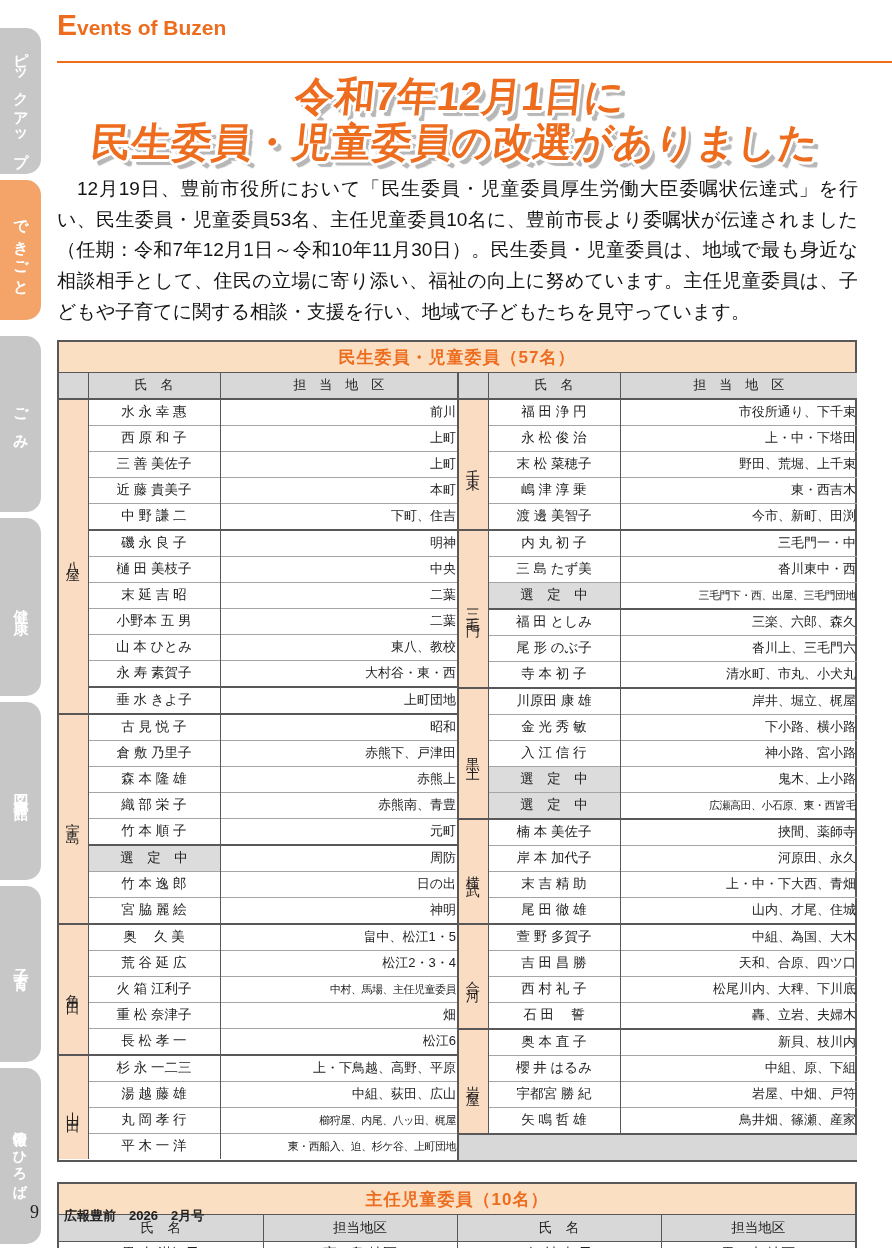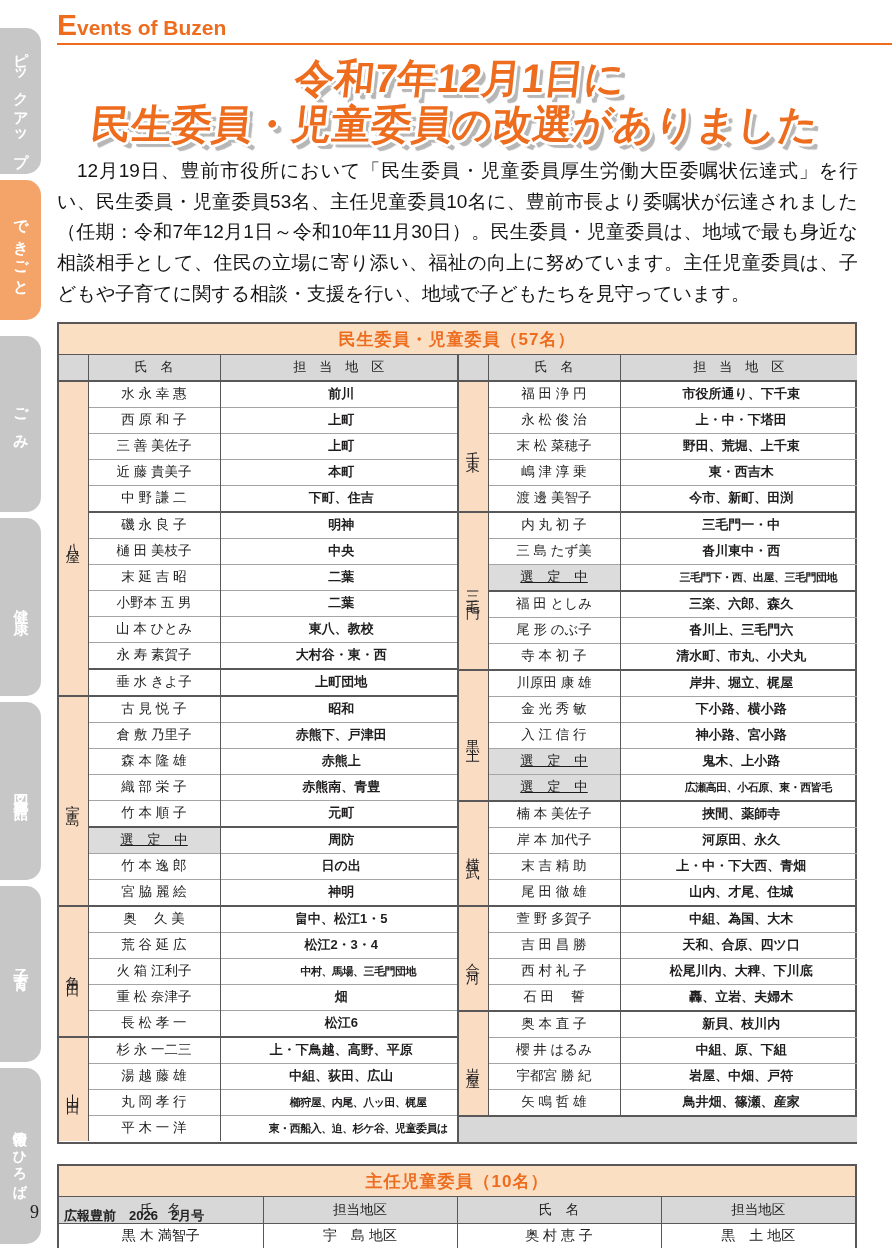--- a/index.html
+++ b/index.html
@@ -22,21 +22,21 @@
   .tab:nth-of-type(2){top:180px;height:140px;}
   .tab:nth-of-type(3){top:336px;height:176px;letter-spacing:10px;}
   .tab:nth-of-type(4){top:518px;height:178px;letter-spacing:10px;}
   .tab:nth-of-type(5){top:702px;height:178px;letter-spacing:6px;}
   .tab:nth-of-type(6){top:886px;height:176px;letter-spacing:6px;}
   .tab:nth-of-type(7){top:1068px;height:176px;letter-spacing:1px;font-size:14px;}
   
   .main{position:absolute;left:57px;top:0;width:801px;}
   .eyebrow{
     margin-top:8px;color:#ed6c1e;font-size:21px;font-weight:bold;
-    border-bottom:2px solid #ed6c1e;width:835px;padding-bottom:2px;line-height:1.1;
+    border-bottom:2px solid #ed6c1e;width:835px;padding-bottom:20px;line-height:1.1;
   }
   .eyebrow::first-letter{font-size:30px;}
   .doc-title{
     margin:10px 0 2px 0;text-align:center;color:#ed6c1e;font-weight:900;
     font-size:40px;line-height:1.16;transform:skewX(-6deg);
     text-shadow:
       -2px -2px 0 #fff, 2px -2px 0 #fff, -2px 2px 0 #fff, 2px 2px 0 #fff,
       0 -3px 0 #fff, 0 3px 0 #fff, -3px 0 0 #fff, 3px 0 0 #fff,
       5px 5px 0 #b7b7b8, 6px 6px 1px #b7b7b8;
     letter-spacing:0px;white-space:nowrap;
@@ -69,22 +69,22 @@
   .half th:first-child{border-left:none;}
   .half td{height:23px;font-size:13.5px;border-top:1px solid #a5a5a6;}
   .half tr.group-start td{border-top:2px solid #595757;}
   .half tr.thick td{border-top:2px solid #595757;}
   td.area{
     background:#fadcc3;text-align:center;vertical-align:middle;
     writing-mode:vertical-rl;text-orientation:upright;letter-spacing:8px;
     font-size:14px;border-right:1px solid #595757;padding-top:4px;
   }
   td.name{text-align:center;border-left:1px solid #f9a8d4;border-right:1px solid #595757;}
-  td.name.pending{background:#dcdcdd;text-decoration:underline;}
-  td.district{text-align:center;padding-left:6px;font-size:13px;white-space:nowrap;overflow:hidden;font-weight:bold;}
+  td.name.pending{background:#dcdcdd;}
+  td.district{text-align:right;padding-left:6px;font-size:13px;white-space:nowrap;overflow:hidden;}
   td.district.tight{font-size:11px;letter-spacing:-0.5px;padding-left:40px;}
   td.filler{background:#d8d8d9;border-top:2px solid #595757;}
   
   .chief{margin-top:20px;}
   .chief table{width:796px;}
   .chief col.cn{width:204px;} .chief col.cd{width:194px;}
   .chief th{
     background:#d8d8d9;font-weight:normal;font-size:13.5px;height:24px;
     border:1px solid #595757;border-top:none;
   }
@@ -222,21 +222,21 @@
                 <td class="area" rowspan="5">角田</td>
                 <td class="name">奥　 久 美</td>
                 <td class="district">畠中、松江1・5</td>
               </tr>
               <tr>
                 <td class="name">荒 谷 延 広</td>
                 <td class="district">松江2・3・4</td>
               </tr>
               <tr>
                 <td class="name">火 箱 江利子</td>
-                <td class="district tight">中村、馬場、三毛門団地</td>
+                <td class="district tight">中村、馬場、主任児童委員</td>
               </tr>
               <tr>
                 <td class="name">重 松 奈津子</td>
                 <td class="district">畑</td>
               </tr>
               <tr>
                 <td class="name">長 松 孝 一</td>
                 <td class="district">松江6</td>
               </tr>
               <tr class="group-start">
@@ -247,21 +247,21 @@
               <tr>
                 <td class="name">湯 越 藤 雄</td>
                 <td class="district">中組、荻田、広山</td>
               </tr>
               <tr>
                 <td class="name">丸 岡 孝 行</td>
                 <td class="district tight">櫛狩屋、内尾、八ッ田、梶屋</td>
               </tr>
               <tr>
                 <td class="name">平 木 一 洋</td>
-                <td class="district tight">東・西船入、迫、杉ケ谷、児童委員は</td>
+                <td class="district tight">東・西船入、迫、杉ケ谷、上町団地</td>
               </tr>
             </tbody>
         </table>
       </div>
       <div class="half right">
         <table>
           <colgroup>
               <col class="c-area">
               <col class="c-name">
               <col class="c-dist">

